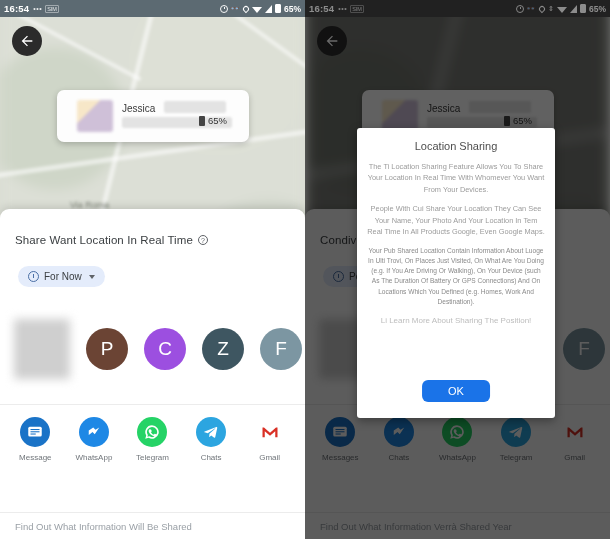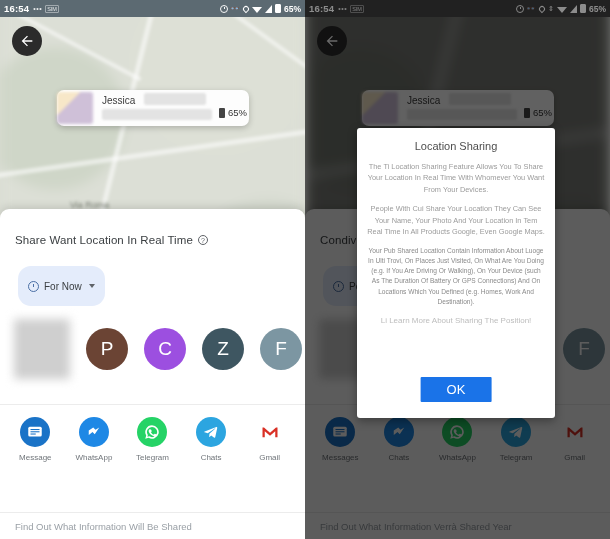--- a/index.html
+++ b/index.html
@@ -51,44 +51,44 @@
   .r3 { left:200px; top:60px; width:200px; height:4px; transform:rotate(36deg); }
   .r4 { left:-10px; top:40px; width:160px; height:4px; transform:rotate(28deg); }
   .map-label { position:absolute; color:#7d8378; font-size:9px; filter:blur(1.6px); }
 
   
   .backbtn { position:absolute; left:12px; top:26px; width:30px; height:30px; border-radius:50%;
     background:#2b2b2b; display:flex; align-items:center; justify-content:center; z-index:5; }
   .backbtn svg { width:16px; height:16px; }
 
   
-  .infocard { position:absolute; left:57px; top:90px; width:192px; height:36px; border-radius:7px;
+  .infocard { position:absolute; left:57px; top:90px; width:192px; height:52px; border-radius:7px;
     background:#fdfdfd; box-shadow:0 2px 6px rgba(0,0,0,.22); z-index:4; display:flex;
-    align-items:center; padding:0 0; }
+    align-items:center; padding:0 20px; }
   .ic-thumb { width:36px; height:32px; border-radius:3px;
     background:linear-gradient(135deg,#f7e7c8 0 35%, #cfc0d8 35% 100%); filter:blur(1.4px); }
   .ic-body { flex:1; margin-left:9px; position:relative; height:36px; }
   .ic-name { font-size:10px; color:#3a3a3a; position:absolute; top:5px; left:0; }
   .ic-redact { position:absolute; background:#e3e3e3; border-radius:2px; filter:blur(1px); }
   .ic-r1 { top:3px; left:42px; width:62px; height:12px; }
   .ic-r2 { top:19px; left:0px; width:110px; height:11px; }
   .ic-batt { position:absolute; right:2px; top:17px; display:flex; align-items:center; gap:3px; }
   .ic-batt-ico { width:6px; height:10px; background:#444; border-radius:1px; }
   .ic-batt-txt { font-size:9.5px; color:#333; }
 
   
   .sheet { position:absolute; left:0; right:0; bottom:0; height:330px; background:#fff;
     border-top-left-radius:9px; border-top-right-radius:9px; z-index:5;
     box-shadow:0 -2px 8px rgba(0,0,0,.13); }
   .sheet-title { position:absolute; left:15px; top:25px; font-size:11.5px; color:#3c4043;
     letter-spacing:.1px; white-space:nowrap; }
   .help-ico { display:inline-block; width:10px; height:10px; border:1.1px solid #5f6368;
     border-radius:50%; font-size:7px; line-height:9px; text-align:center; color:#5f6368;
     margin-left:5px; vertical-align:1px; }
-  .chip { position:absolute; left:18px; top:57px; height:40px; border-radius:13px;
+  .chip { position:absolute; left:18px; top:57px; height:21px; border-radius:13px;
     background:#e4ecfb; display:flex; align-items:center; padding:0 10px; gap:5px; }
   .chip-clock { width:11px; height:11px; border:1.2px solid #4a6fa5; border-radius:50%; position:relative; }
   .chip-clock:after { content:""; position:absolute; left:4px; top:2px; width:1px; height:3.5px; background:#4a6fa5; }
   .chip-txt { font-size:10px; color:#3c4043; }
   .chip-caret { width:0; height:0; border-left:3.5px solid transparent; border-right:3.5px solid transparent;
     border-top:4px solid #5f6368; margin-left:2px; }
 
   
   .avatars { position:absolute; left:0; right:0; top:105px; height:70px;
     display:flex; align-items:center; gap:16px; padding-left:14px; }
@@ -120,21 +120,21 @@
   .screen.right .map-blur { filter:blur(6px) brightness(.62); }
   .dimmer { position:absolute; inset:0; background:rgba(0,0,0,.45); z-index:7; }
   .dialog { position:absolute; left:52px; top:128px; width:198px; height:290px;
     background:#fff; border-radius:3px; z-index:8; box-shadow:0 3px 10px rgba(0,0,0,.35);
     padding:12px 10px 16px 10px; text-align:center; overflow:hidden; }
   .dlg-title { font-size:11px; color:#4e4e4e; margin-bottom:9px; filter:blur(.45px); }
   .dlg-p { font-size:6.6px; color:#8a8a8a; line-height:1.55; margin-bottom:8px; filter:blur(.4px); }
   .dlg-p.big { font-size:7.4px; color:#9b9b9b; }
   .dlg-link { font-size:8px; color:#bdbdbd; margin-top:4px; filter:blur(.6px); line-height:1.4; }
   .dlg-ok { position:absolute; left:50%; transform:translateX(-50%); bottom:16px;
-    background:#1a73e8; color:#fff; font-size:13px; border:none; border-radius:1px;
+    background:#1a73e8; color:#fff; font-size:11px; border:none; border-radius:6px;
     padding:5px 26px; cursor:pointer; }
   .screen.right .sheet { filter:brightness(.66); }
   .screen.right .infocard { filter:brightness(.7); }
   .screen.right .backbtn { filter:brightness(.75); }
 </style>
 </head>
 <body>
 
 <div class="screens">
 

